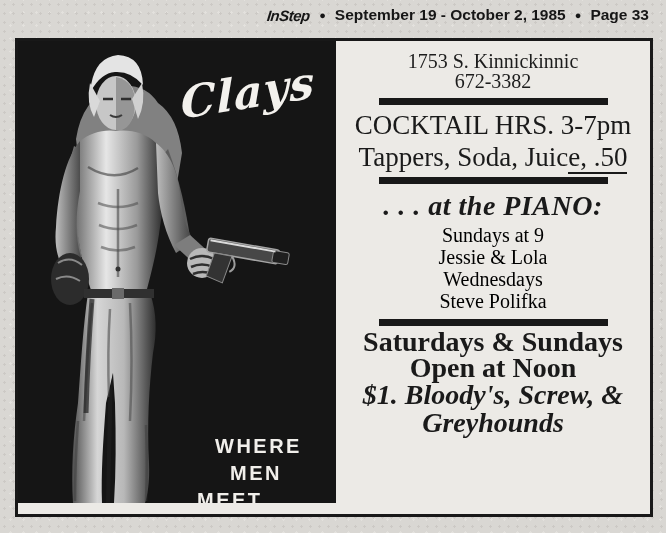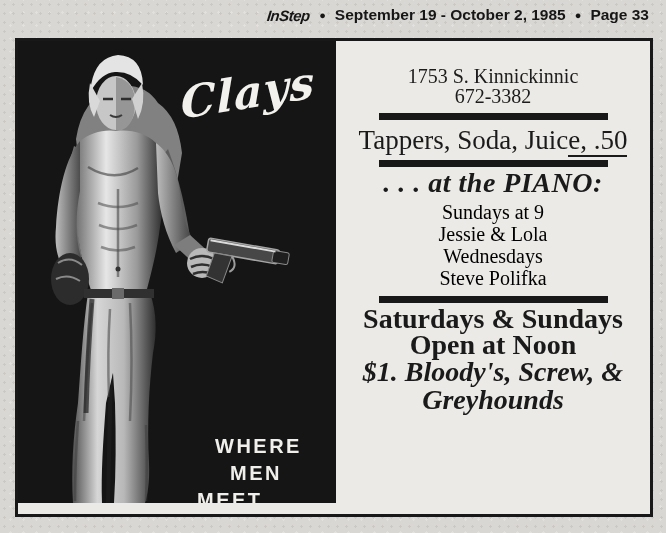--- a/index.html
+++ b/index.html
@@ -46,29 +46,29 @@
     font-size:20px;line-height:27px;letter-spacing:2.5px;color:#f1efeb;
   }
   .tagline-line-0{margin-left:27px;margin-top:36px;}
   .tagline-line-1{margin-left:42px;}
   .tagline-line-2{margin-left:9px;}
   .tagline-line-3{margin-left:0;}
   
   .ad-content{
     position:absolute;left:320px;top:0;width:310px;height:467px;text-align:center;
   }
-  .address-block{padding-top:25px;font-size:20px;line-height:20px;color:#1c1c1c;}
+  .address-block{padding-top:10px;font-size:20px;line-height:20px;color:#1c1c1c;}
   .divider-bar{height:7px;background:#181818;width:229px;margin:0 auto;}
   .bar-1{margin-top:7px;}
   .bar-2{margin-top:4px;}
   .bar-3{margin-top:7px;}
   .cocktail-section{margin-top:4px;font-size:27px;line-height:32px;white-space:nowrap;}
   .underlined{border-bottom:2.5px solid #1a1a1a;text-align:right;}
   .piano-heading{
-    font-size:28px;line-height:32px;font-weight:bold;font-style:italic;
+    margin-top:6px;font-size:28px;line-height:32px;font-weight:bold;font-style:italic;
     letter-spacing:0.5px;
     text-align:center;
   }
   .piano-lines{
     margin-top:2px;font-family:Liberation Serif, serif;
     font-size:20px;line-height:22px;color:#000000;
   }
   .weekend-section{margin-top:3px;}
   .weekend-bold{font-weight:bold;font-size:28px;line-height:26px;}
   .weekend-italic{font-weight:bold;font-style:italic;font-size:28px;line-height:28px;}
@@ -168,20 +168,21 @@
   <div class="ad-content">
 
     <div class="address-block">
       <div>1753 S. Kinnickinnic</div>
       <div>672-3382</div>
     </div>
 
     <div class="divider-bar bar-1"></div>
 
     <div class="cocktail-section">
+      <div>COCKTAIL HRS. 3-7pm</div>
       <div><span>Tappers, Soda, Juic</span><span class="underlined">e, .50</span></div>
     </div>
 
     <div class="divider-bar bar-2"></div>
 
     <div class="piano-heading">. . . at the PIANO:</div>
 
     <div class="piano-lines">
       <div>Sundays at 9</div>
       <div>Jessie &amp; Lola</div>

